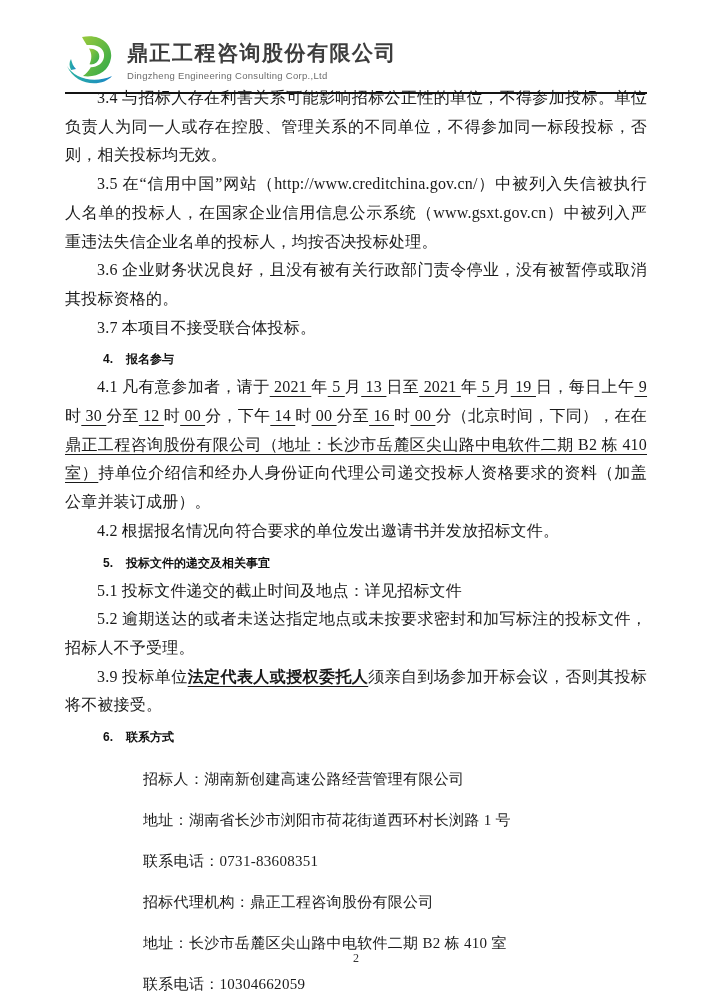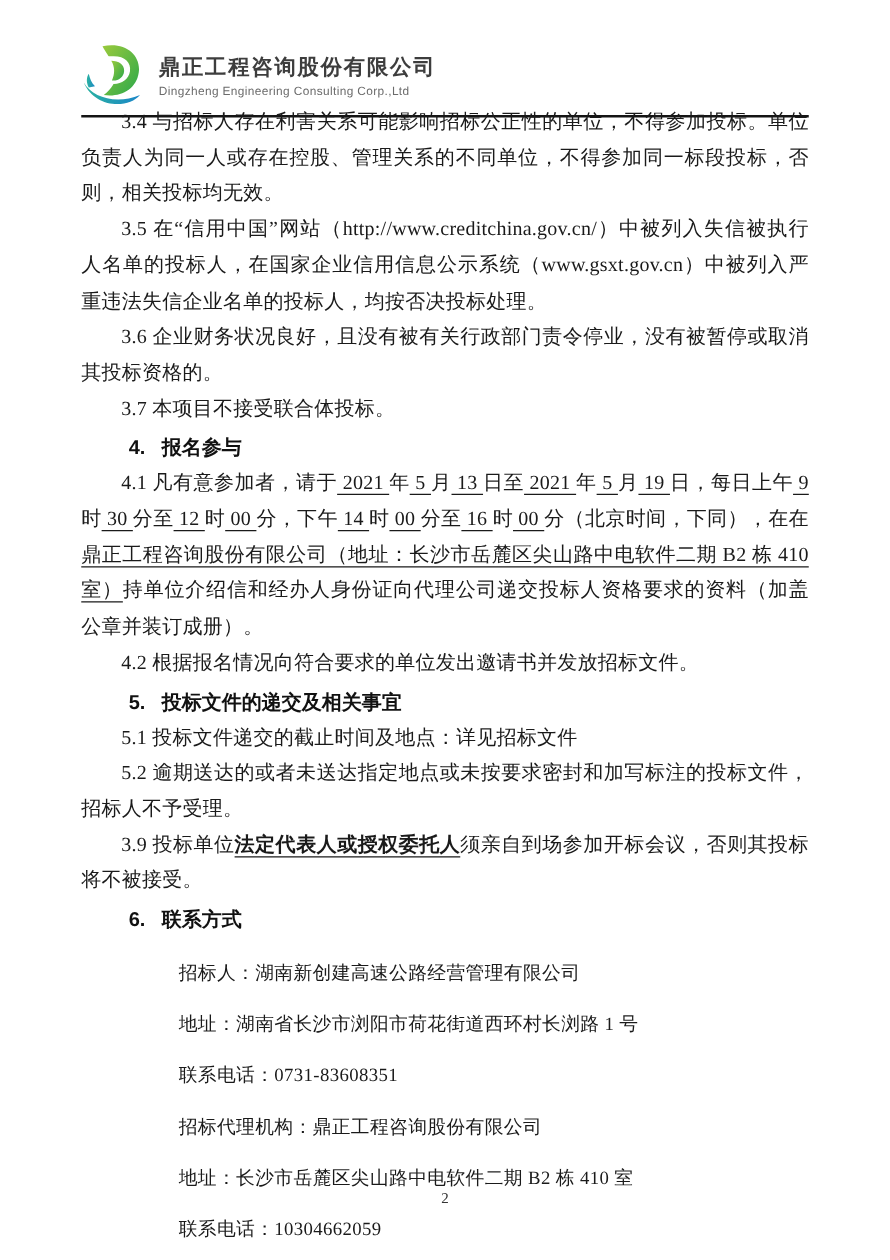--- a/index.html
+++ b/index.html
@@ -12,36 +12,36 @@
   
   .header {
     position:absolute; left:65px; right:65px; top:36px;
     display:flex; align-items:center; gap:10px;
     padding-bottom:8px; border-bottom:2px solid #141414; height:48px;
   }
   .logo { width:52px; height:50px; flex:0 0 auto; }
   .titles { display:flex; flex-direction:column; justify-content:center; }
   .cn {
     font-family:"Liberation Sans","DejaVu Sans",sans-serif;
-    font-weight:700; font-size:17px; letter-spacing:1.5px; color:#3d3d3d;
+    font-weight:700; font-size:21px; letter-spacing:1.5px; color:#3d3d3d;
   }
   .en {
     font-family:"Liberation Sans","DejaVu Sans",sans-serif;
     font-size:9.5px; color:#6b6b6b; margin-top:3px; letter-spacing:0.3px;
   }
   
   .content { position:absolute; left:65px; right:65px; top:84px; }
   .para {
     margin:0; font-size:16px; line-height:28.7px;
     text-align:justify; text-indent:2em; letter-spacing:0.2px;
   }
   .heading {
     margin:3px 0 0 0; padding-left:38px; text-indent:0;
     font-family:"Liberation Sans","DejaVu Sans",sans-serif;
-    font-weight:700; font-size:16px; line-height:28px; color:#111;
+    font-weight:700; font-size:12px; line-height:28px; color:#111;
   }
   .heading .hnum { margin-right:13px; }
   .u { text-decoration:underline; text-underline-offset:4px; text-decoration-thickness:1px; }
   .b { font-weight:700; }
   .contacts { margin-top:8px; }
   .contacts p {
     margin:15px; padding-left:63px; text-indent:0; text-align:left;
     font-size:15px; line-height:26px; letter-spacing:0.3px;
   }
   

